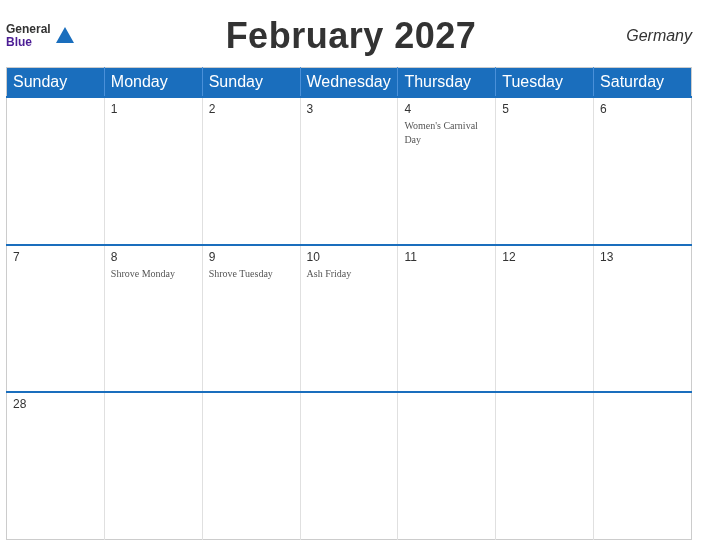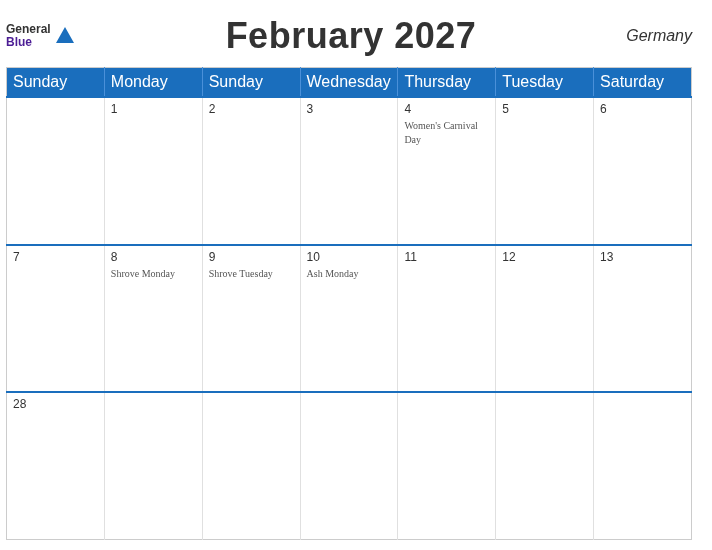--- a/index.html
+++ b/index.html
@@ -148,21 +148,21 @@
           <td>
             <span class="day-num">6</span>
           </td>
         </tr>
         <tr>
           <td>
             <span class="day-num">7</span>
           </td>
           <td><span class="day-num">8</span><span class="holiday">Shrove Monday</span></td>
           <td><span class="day-num">9</span><span class="holiday">Shrove Tuesday</span></td>
-          <td><span class="day-num">10</span><span class="holiday">Ash Monday</span></td>
+          <td><span class="day-num">10</span><span class="holiday">Ash Friday</span></td>
           <td>
             <span class="day-num">11</span>
           </td>
           <td>
             <span class="day-num">12</span>
           </td>
           <td>
             <span class="day-num">13</span>
           </td>
         </tr>

